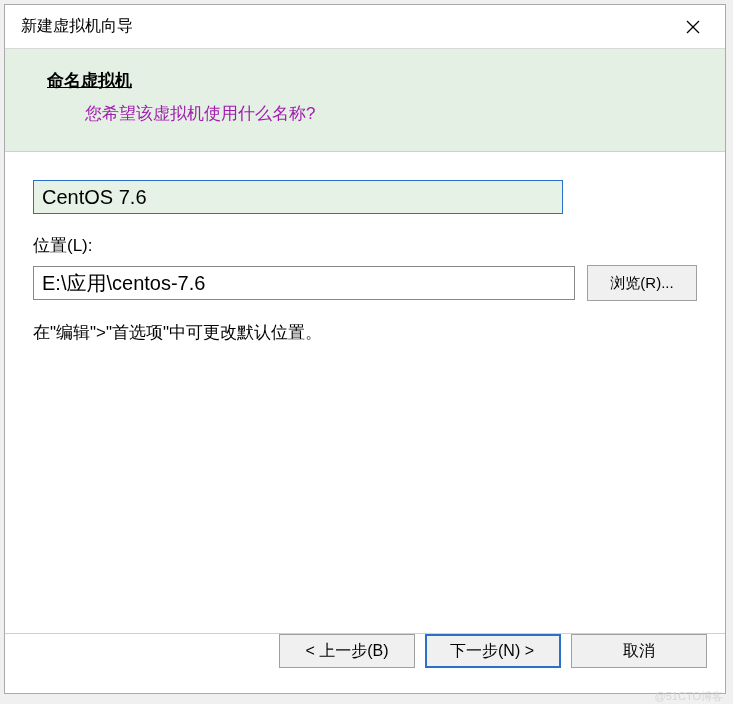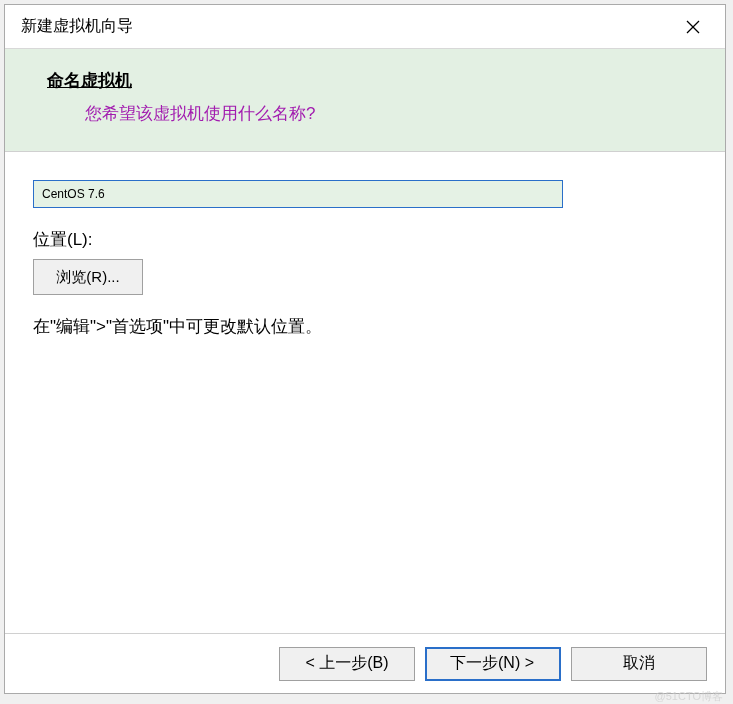--- a/index.html
+++ b/index.html
@@ -92,24 +92,24 @@
     }
     
     .field-row {
       display: flex;
       align-items: center;
       gap: 12px;
       margin-bottom: 20px;
     }
     
     .text-input {
-      height: 28px;
+      height: 34px;
       border: 1px solid #888;
       padding: 4px 8px;
-      font-size: 12px;
+      font-size: 20px;
       font-family: inherit;
       background: #fff;
       outline: none;
     }
     
     .text-input.focused {
       border: 1px solid #2a6fc9;
       background: #e5f2e5;
       width: 530px;
     }
@@ -137,21 +137,20 @@
     .hint-text {
       font-size: 17px;
       color: #000;
       margin-top: 6px;
     }
     
     .footer {
       height: 60px;
       border-top: 1px solid #d0d0d0;
       display: flex;
-      align-items: center;
       justify-content: flex-end;
       padding: 0 18px;
       gap: 10px;
     }
     
     .footer-btn {
       height: 34px;
       min-width: 136px;
       padding: 0 14px;
       background: #f0f0f0;
@@ -197,20 +196,21 @@
 
   <div class="content">
 
     <div>
       <input type="text" class="text-input focused" value="CentOS 7.6" style="">
     </div>
 
     <div class="location-group">
       <div class="field-label">位置(L):</div>
       <div class="field-row">
+        <input type="text" class="text-input location" value="E:\应用\centos-7.6" style="">
         <button class="browse-btn">浏览(R)...</button>
       </div>
     </div>
 
     <div class="hint-text">在"编辑"&gt;"首选项"中可更改默认位置。</div>
 
   </div>
 
   <div class="footer">
     <button class="footer-btn">&lt; 上一步(B)</button>

